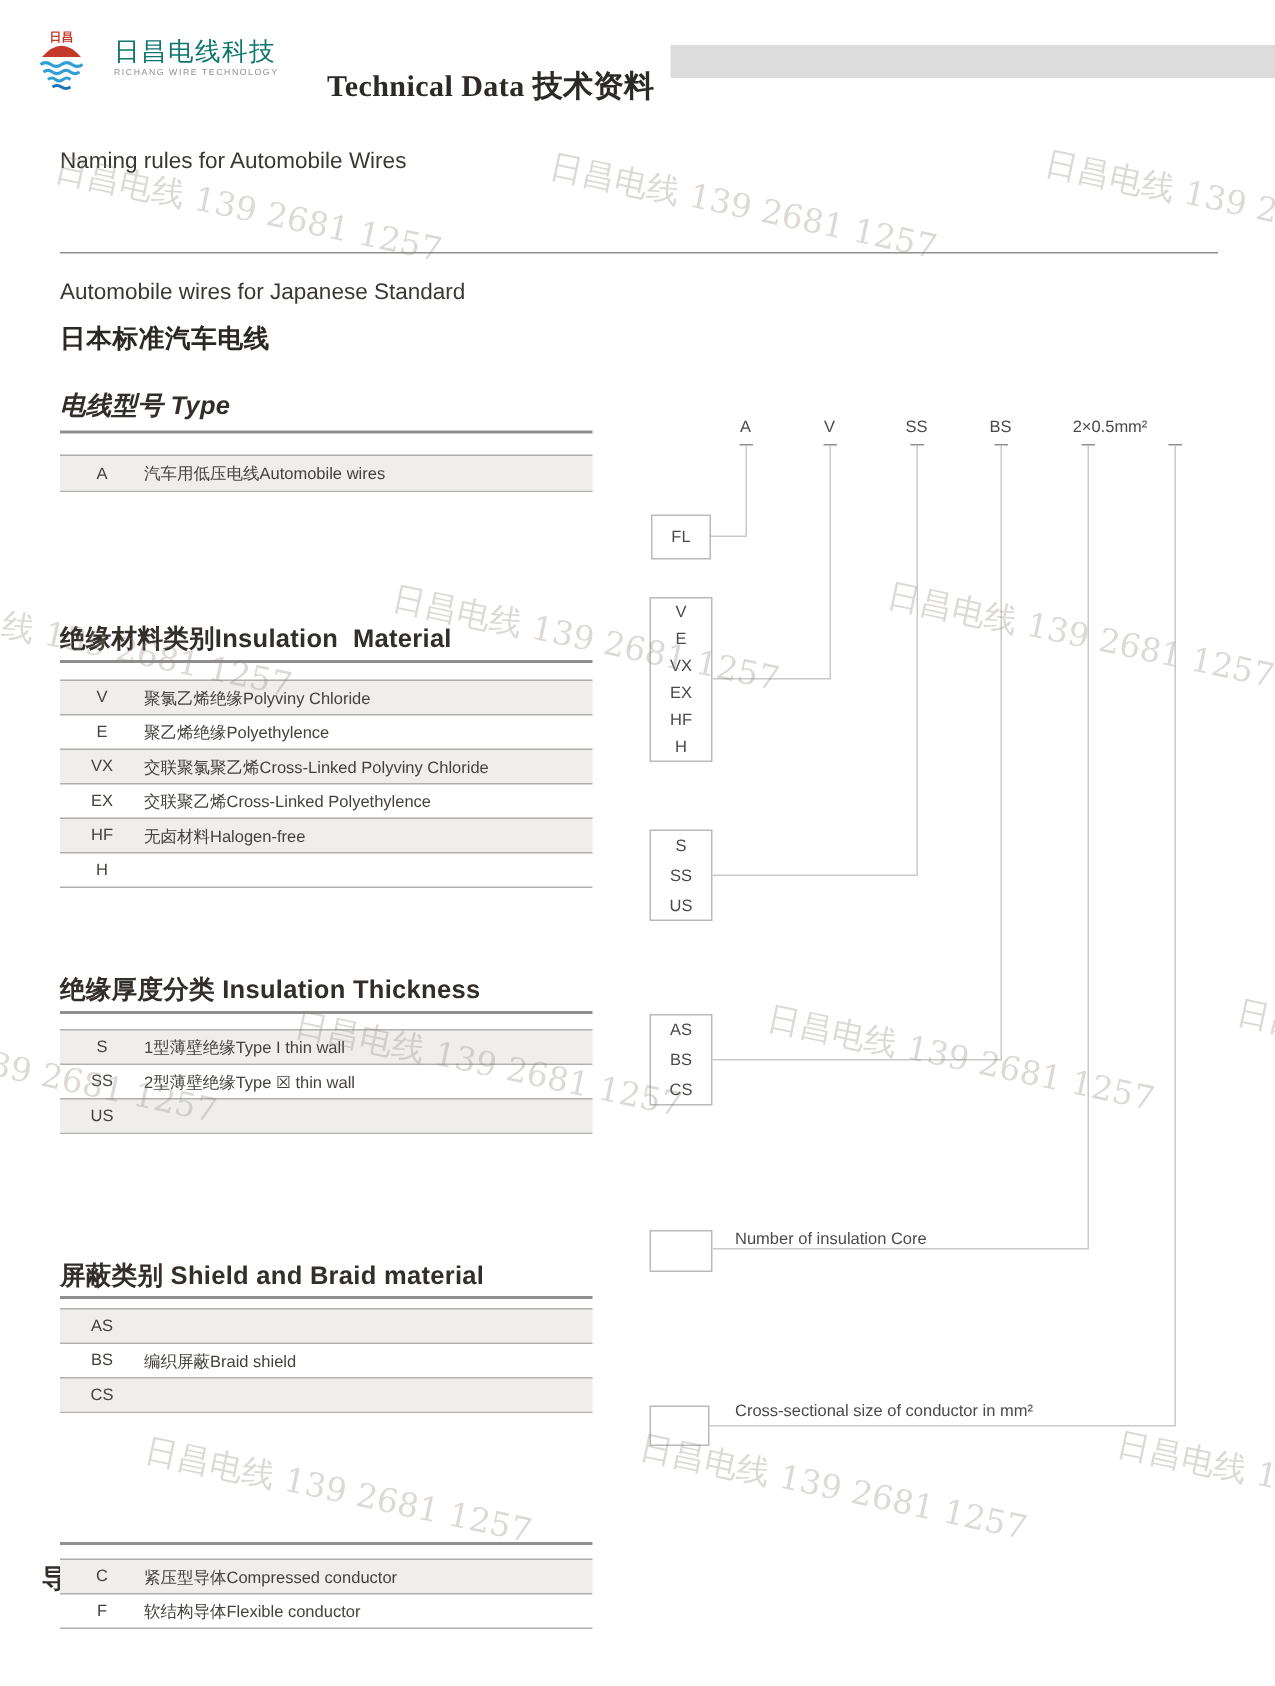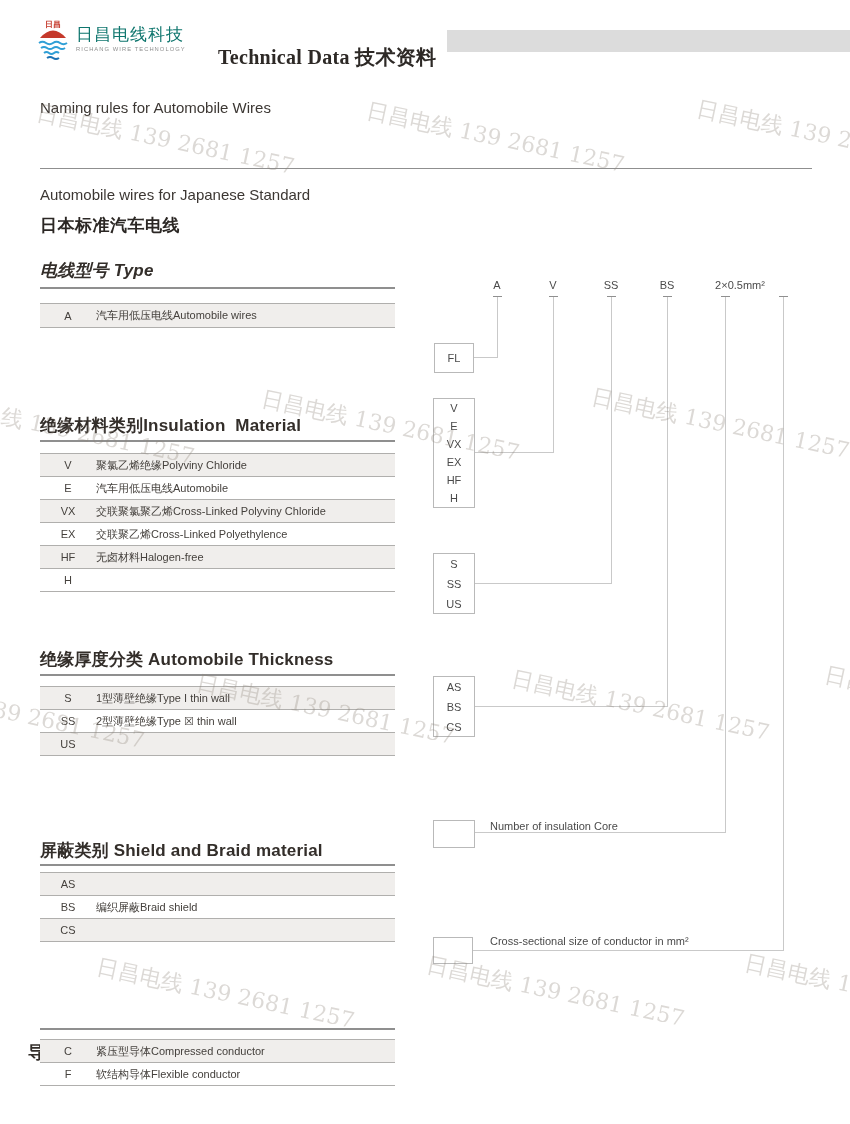--- a/index.html
+++ b/index.html
@@ -46,21 +46,21 @@
   
   .wm{position:absolute;font-family:"DejaVu Serif",serif;font-size:22px;color:#8e857a;
       opacity:.30;transform:rotate(12deg);transform-origin:left top;white-space:nowrap;
       pointer-events:none;z-index:5;}
 </style>
 </head>
 <body>
 
 <div id="page">
 
-  <div class="abs" style="left:36px;top:18px;width:34px;height:46px;">
+  <div class="abs" style="left:24px;top:18px;width:34px;height:46px;">
     <svg width="34" height="46" viewBox="0 0 34 46">
       <text x="17" y="9" text-anchor="middle" font-size="8" fill="#c5392b" font-weight="bold">日昌</text>
       <path d="M4 20 Q17 5 30 20 Z" fill="#c5392b"></path>
       <path d="M3 25 q3.5 -2.5 7 0 t7 0 t7 0 t7 0" stroke="#2f9fd6" fill="none" stroke-width="2"></path>
       <path d="M5 30 q3 -2.2 6 0 t6 0 t6 0 t6 0" stroke="#2f9fd6" fill="none" stroke-width="2"></path>
       <path d="M8 35 q2.5 -2 5 0 t5 0 t5 0" stroke="#2f9fd6" fill="none" stroke-width="2"></path>
       <path d="M11 40 q3 -2 6 0 t6 0" stroke="#1b72b4" fill="none" stroke-width="2"></path>
     </svg>
   </div>
   <div class="abs" style="left:76px;top:26px;">
@@ -86,40 +86,40 @@
 
   <div class="abs sec-head" style="left:40px;top:414px;">绝缘材料类别Insulation  Material</div>
   <div class="abs sec-underline" style="left:40px;top:440px;width:355px;"></div>
   <div class="tbl" style="top:453px;">
     <div class="t-row shade">
       <span class="code">V</span>
       <span class="desc">聚氯乙烯绝缘Polyviny Chloride</span>
     </div>
     <div class="t-row">
       <span class="code">E</span>
-      <span class="desc">汽车用低压电线Automobile</span>
+      <span class="desc">聚乙烯绝缘Polyethylence</span>
     </div>
     <div class="t-row shade">
       <span class="code">VX</span>
       <span class="desc">交联聚氯聚乙烯Cross-Linked Polyviny Chloride</span>
     </div>
     <div class="t-row">
       <span class="code">EX</span>
       <span class="desc">交联聚乙烯Cross-Linked Polyethylence</span>
     </div>
     <div class="t-row shade">
       <span class="code">HF</span>
       <span class="desc">无卤材料Halogen-free</span>
     </div>
     <div class="t-row">
       <span class="code">H</span>
     </div>
   </div>
 
-  <div class="abs sec-head" style="left:40px;top:648px;">绝缘厚度分类 Automobile Thickness</div>
+  <div class="abs sec-head" style="left:40px;top:648px;">绝缘厚度分类 Insulation Thickness</div>
   <div class="abs sec-underline" style="left:40px;top:674px;width:355px;"></div>
   <div class="tbl" style="top:686px;">
     <div class="t-row shade">
       <span class="code">S</span>
       <span class="desc">1型薄壁绝缘Type I thin wall</span>
     </div>
     <div class="t-row">
       <span class="code">SS</span>
       <span class="desc">2型薄壁绝缘Type ☒ thin wall</span>
     </div>

